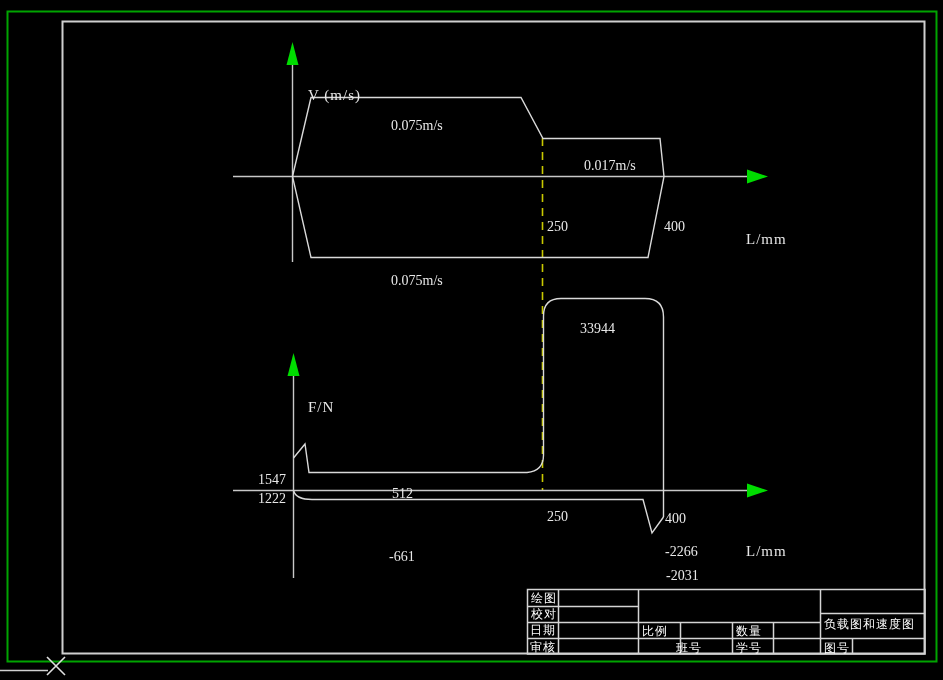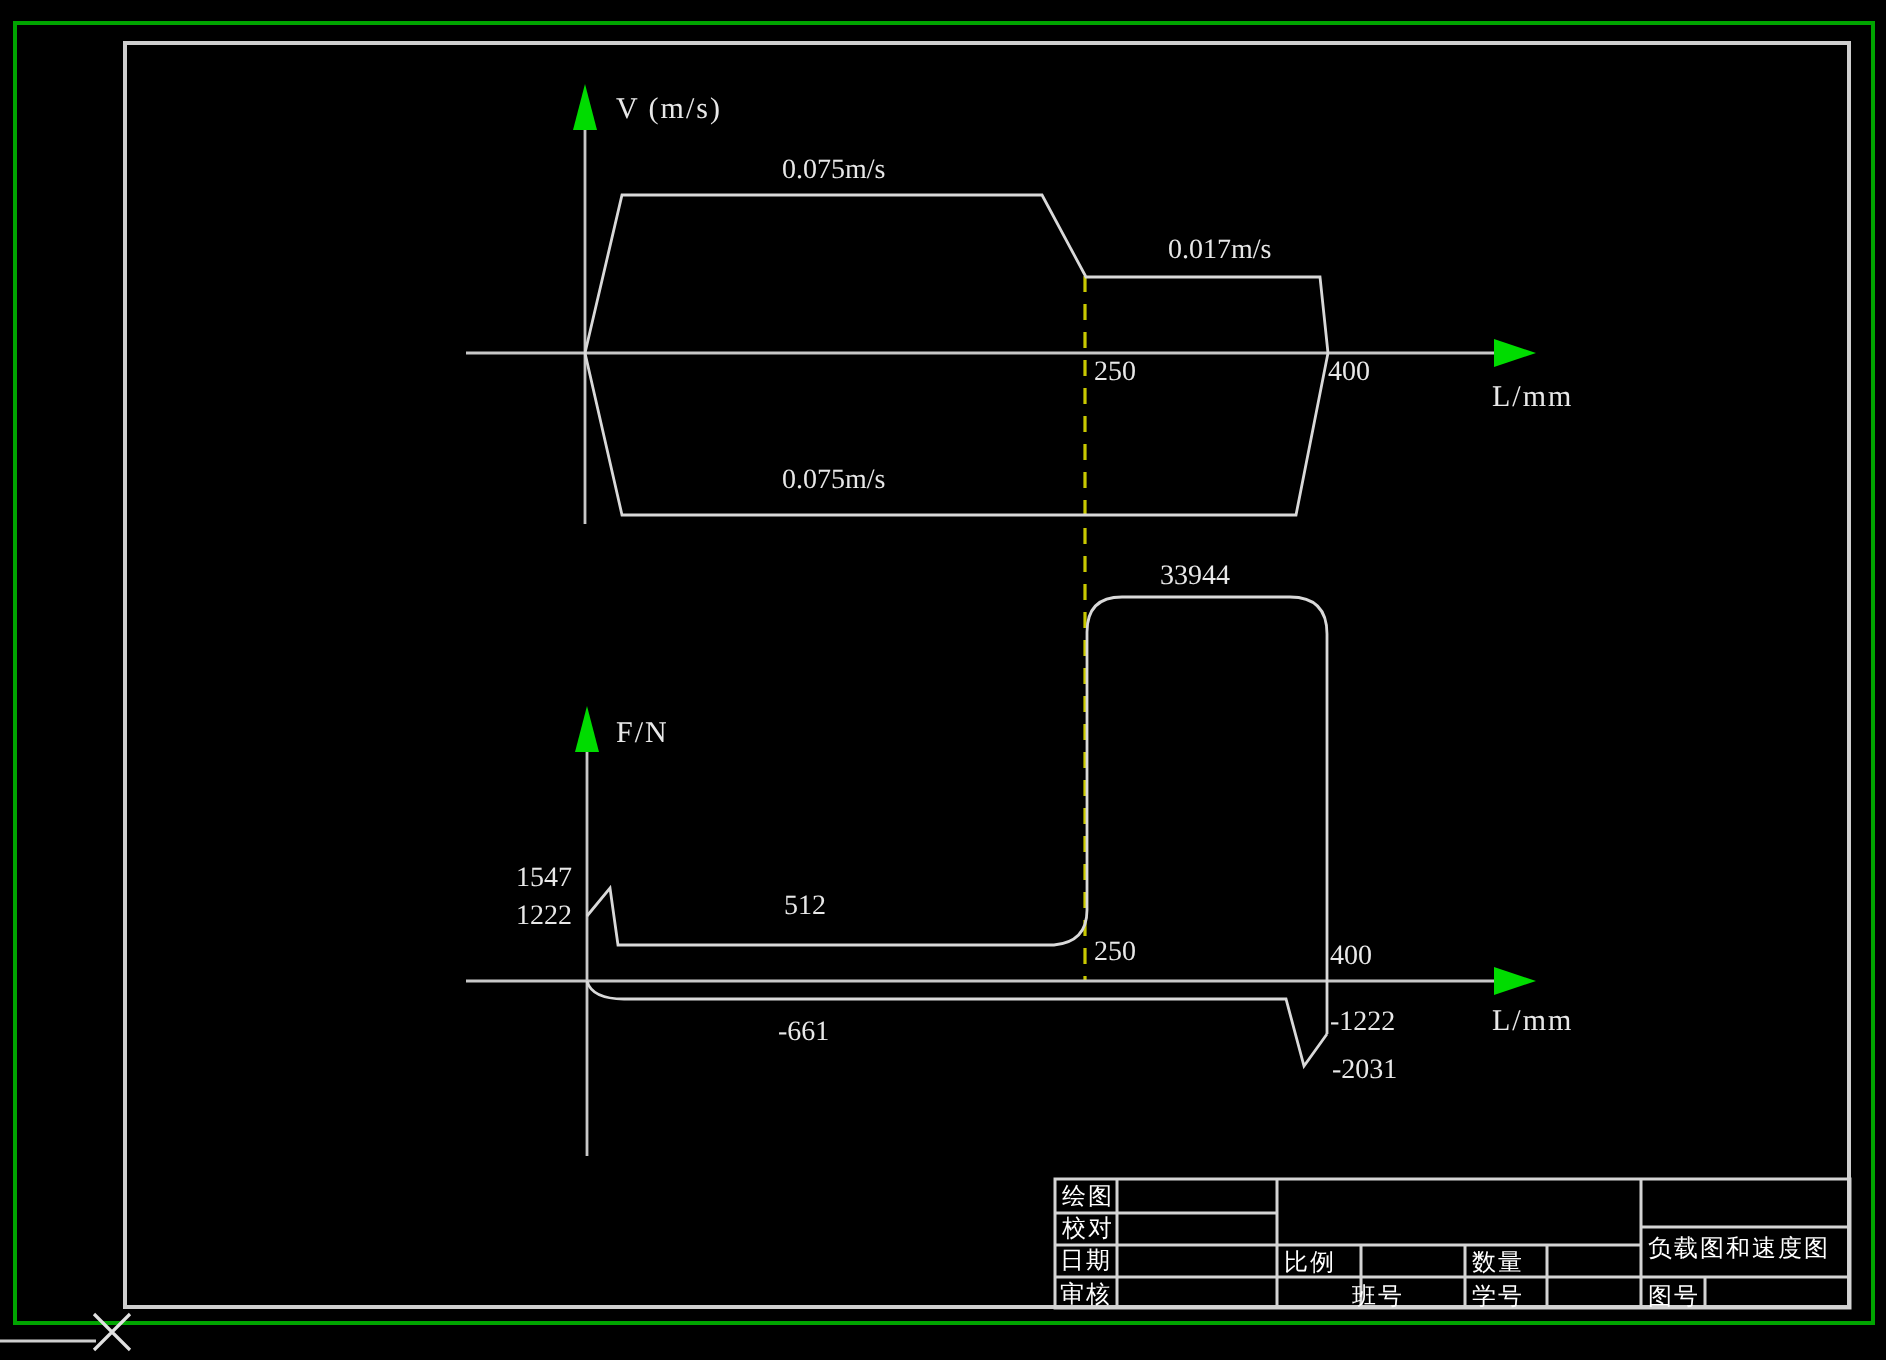--- a/index.html
+++ b/index.html
@@ -3,21 +3,21 @@
 <meta charset="utf-8">
 <style>
   html,body{margin:0;padding:0;background:#000;}
   .canvas{
     position:relative;width:943px;height:680px;background:#000;
     overflow:hidden;font-family:"Liberation Serif", serif;
   }
   .canvas svg{position:absolute;left:0;top:0;}
   .lbl{
     position:absolute;color:#e8e8e8;font-size:14px;line-height:1.1;
-    white-space:nowrap;font-family:"Liberation Serif", serif;
+    white-space:nowrap;font-family:"Liberation Serif", serif;margin-top:40px;
   }
   .axis-lbl{font-size:15px;letter-spacing:1px;}
   .tb{
     position:absolute;color:#ffffff;font-size:12px;line-height:1.2;
     white-space:nowrap;font-family:"Liberation Sans", sans-serif;letter-spacing:1px;
   }
   .tb-title{font-size:12px;}
 </style>
 </head>
 <body>
@@ -78,21 +78,21 @@
   <div class="lbl axis-lbl" style="left:746px;top:191px;">L/mm</div>
 
   <div class="lbl axis-lbl" style="left:308px;top:359px;">F/N</div>
   <div class="lbl" style="left:580px;top:281px;text-align:right;">33944</div>
   <div class="lbl" style="left:258px;top:432px;">1547</div>
   <div class="lbl" style="left:258px;top:451px;">1222</div>
   <div class="lbl" style="left:392px;top:446px;">512</div>
   <div class="lbl" style="left:547px;top:469px;">250</div>
   <div class="lbl" style="left:665px;top:471px;">400</div>
   <div class="lbl" style="left:389px;top:509px;text-align:center;">-661</div>
-  <div class="lbl" style="left:665px;top:504px;">-1222</div>
+  <div class="lbl" style="left:665px;top:504px;">-2266</div>
   <div class="lbl" style="left:666px;top:528px;">-2031</div>
   <div class="lbl axis-lbl" style="left:746px;top:503px;">L/mm</div>
 
   <div class="tb" style="left:531px;top:591px;">绘图</div>
   <div class="tb" style="left:531px;top:607px;">校对</div>
   <div class="tb" style="left:530px;top:623px;">日期</div>
   <div class="tb" style="left:530px;top:640px;">审核</div>
   <div class="tb" style="left:642px;top:624px;">比例</div>
   <div class="tb" style="left:676px;top:641px;text-align:center;">班号</div>
   <div class="tb" style="left:736px;top:624px;">数量</div>

